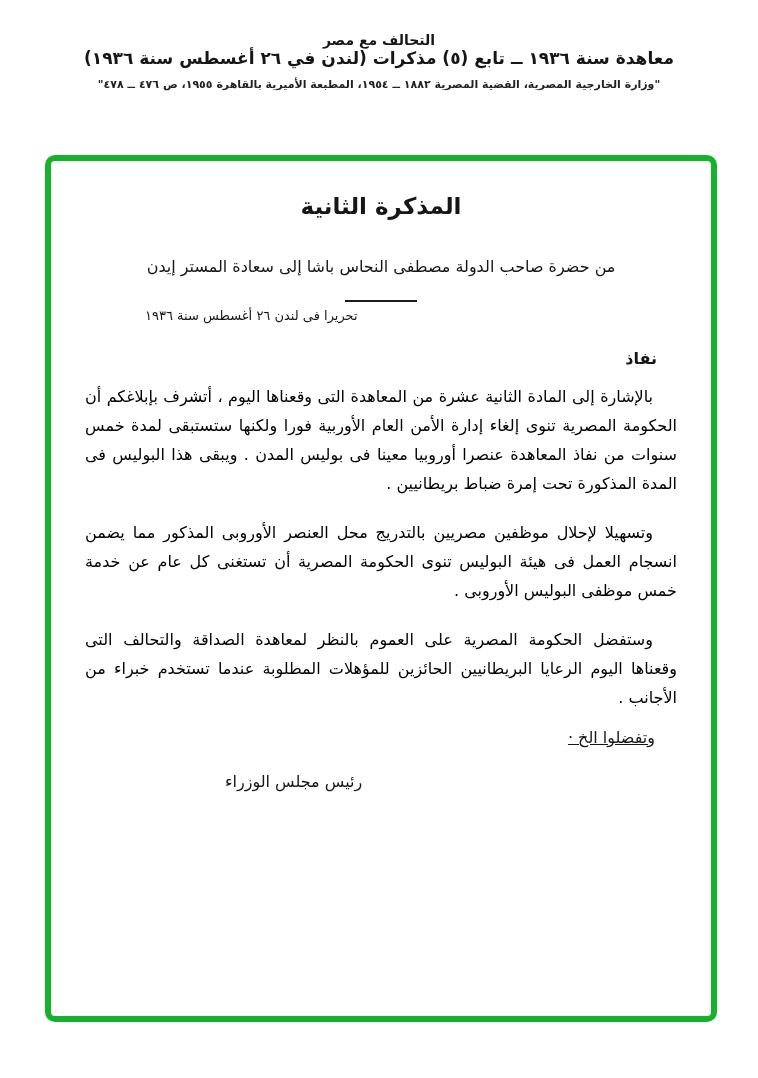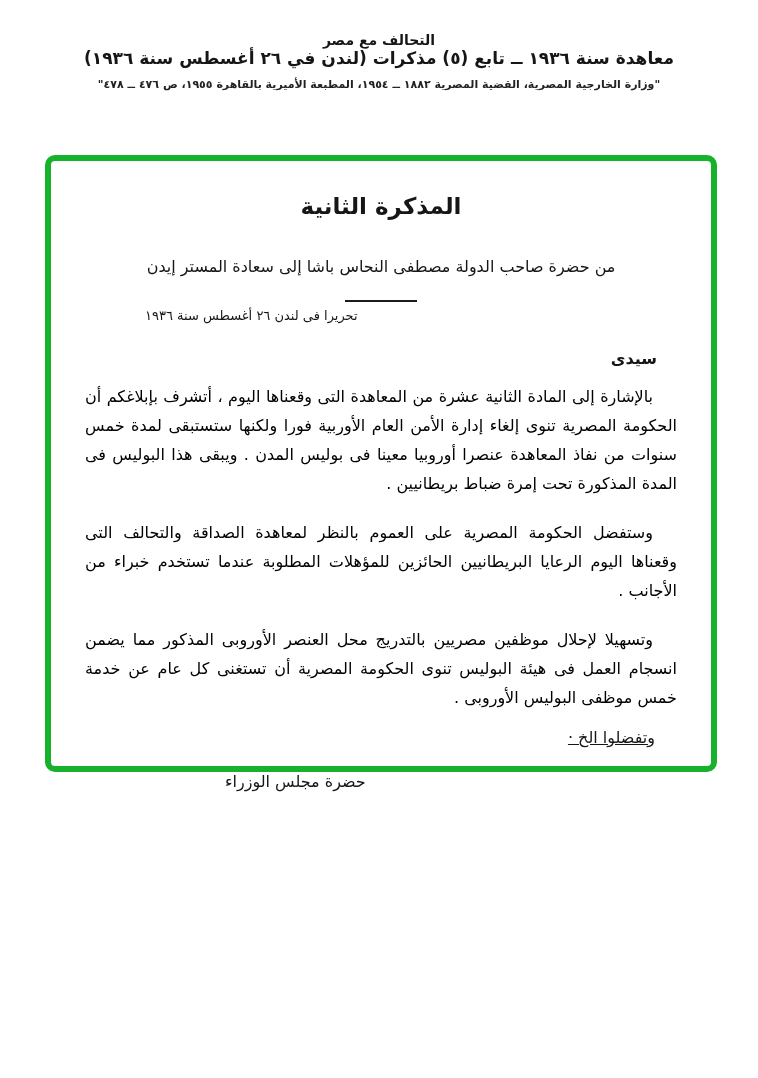--- a/index.html
+++ b/index.html
@@ -43,21 +43,21 @@
     font-weight: 700;
     color: #222;
   }
 
   
   .memo-frame {
     position: absolute;
     top: 155px;
     left: 45px;
     width: 672px;
-    height: 617px;
+    height: 867px;
     border: 6px solid #17b22b;
     border-radius: 10px;
     background: #ffffff;
   }
   .memo-inner {
     position: relative;
     width: 100%;
     height: 100%;
     padding: 28px 34px 0 34px;
   }
@@ -144,29 +144,29 @@
       <div class="memo-title">المذكرة الثانية</div>
 
       <div class="memo-from">من حضرة صاحب الدولة مصطفى النحاس باشا إلى سعادة المستر إيدن</div>
 
       <div class="memo-divider"></div>
 
       <div class="memo-date">
         <span>تحريرا فى لندن ٢٦ أغسطس سنة ١٩٣٦</span>
       </div>
 
-      <div class="memo-salutation">سيدى</div>
+      <div class="memo-salutation">نفاذ</div>
 
       <div class="memo-body">
         <p>بالإشارة إلى المادة الثانية عشرة من المعاهدة التى وقعناها اليوم ، أتشرف بإبلاغكم أن الحكومة المصرية تنوى إلغاء إدارة الأمن العام الأوربية فورا ولكنها ستستبقى لمدة خمس سنوات من نفاذ المعاهدة عنصرا أوروبيا معينا فى بوليس المدن . ويبقى هذا البوليس فى المدة المذكورة تحت إمرة ضباط بريطانيين .</p>
+        <p>وتسهيلا لإحلال موظفين مصريين بالتدريج محل العنصر الأوروبى المذكور مما يضمن انسجام العمل فى هيئة البوليس تنوى الحكومة المصرية أن تستغنى كل عام عن خدمة خمس موظفى البوليس الأوروبى .</p>
         <p>وستفضل الحكومة المصرية على العموم بالنظر لمعاهدة الصداقة والتحالف التى وقعناها اليوم الرعايا البريطانيين الحائزين للمؤهلات المطلوبة عندما تستخدم خبراء من الأجانب .</p>
-        <p>وتسهيلا لإحلال موظفين مصريين بالتدريج محل العنصر الأوروبى المذكور مما يضمن انسجام العمل فى هيئة البوليس تنوى الحكومة المصرية أن تستغنى كل عام عن خدمة خمس موظفى البوليس الأوروبى .</p>
       </div>
 
       <div class="memo-closing">
         <span class="closing-phrase">وتفضلوا الخ ·</span>
-        <span class="closing-signatory-title">حضرة مجلس الوزراء</span>
+        <span class="closing-signatory-title">رئيس مجلس الوزراء</span>
       </div>
 
     </div>
   </div>
 
 </div>
 
 </body></html>

